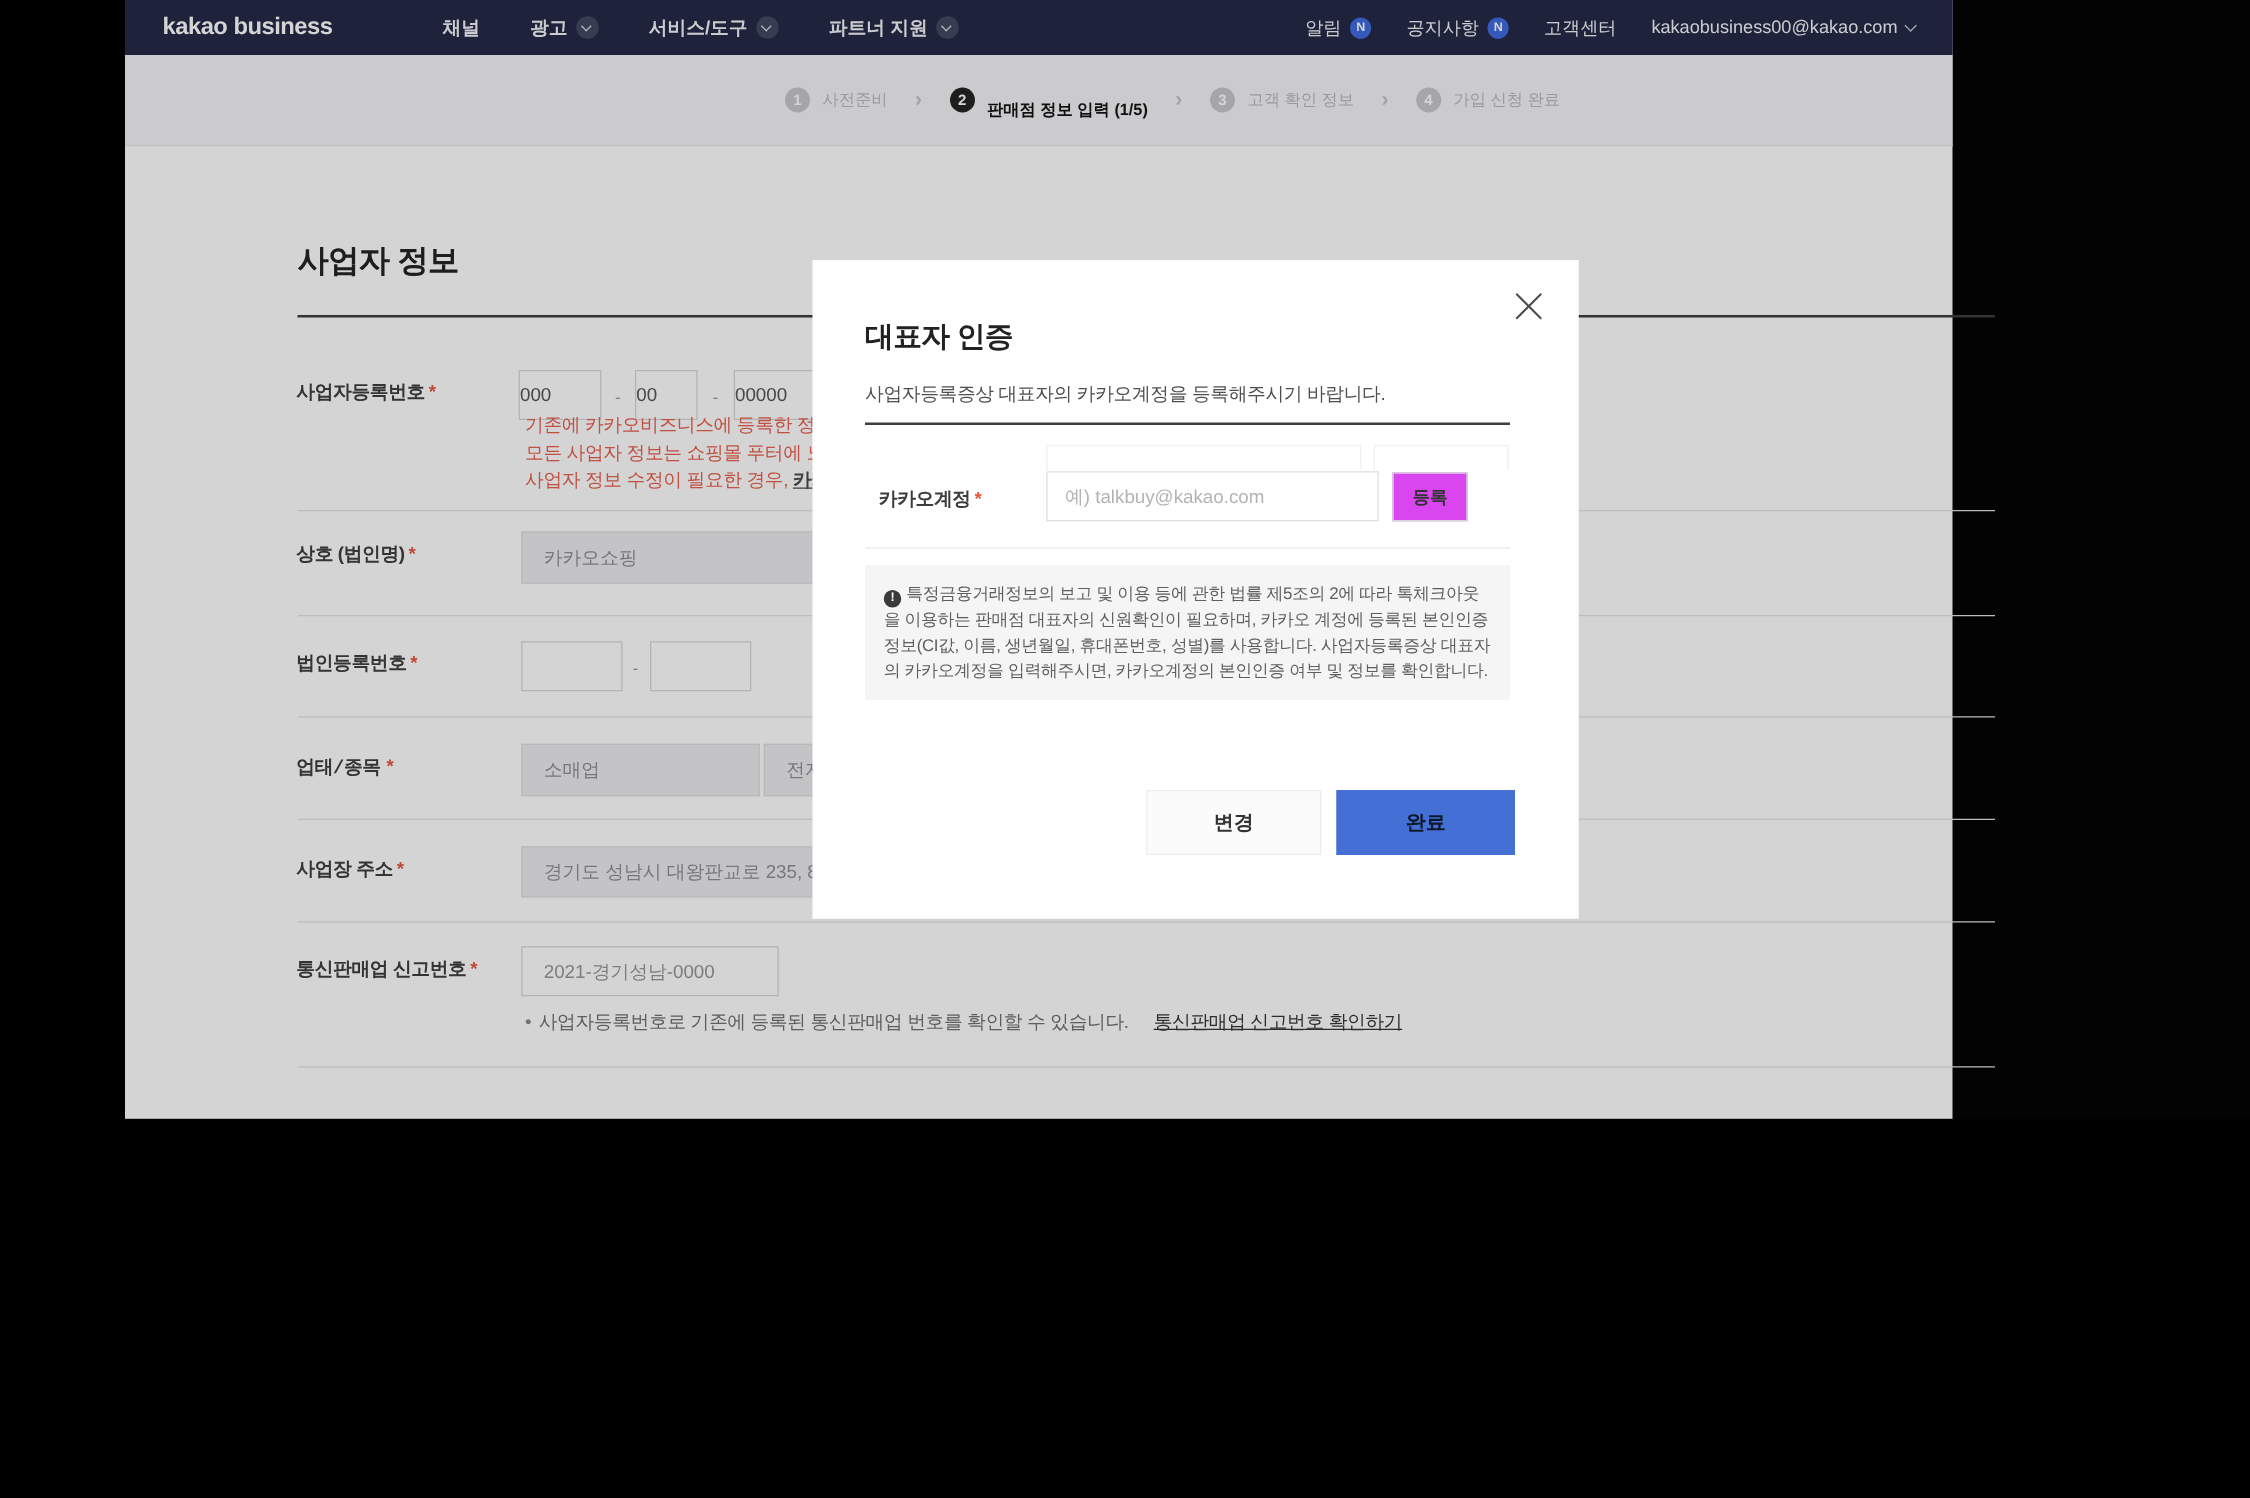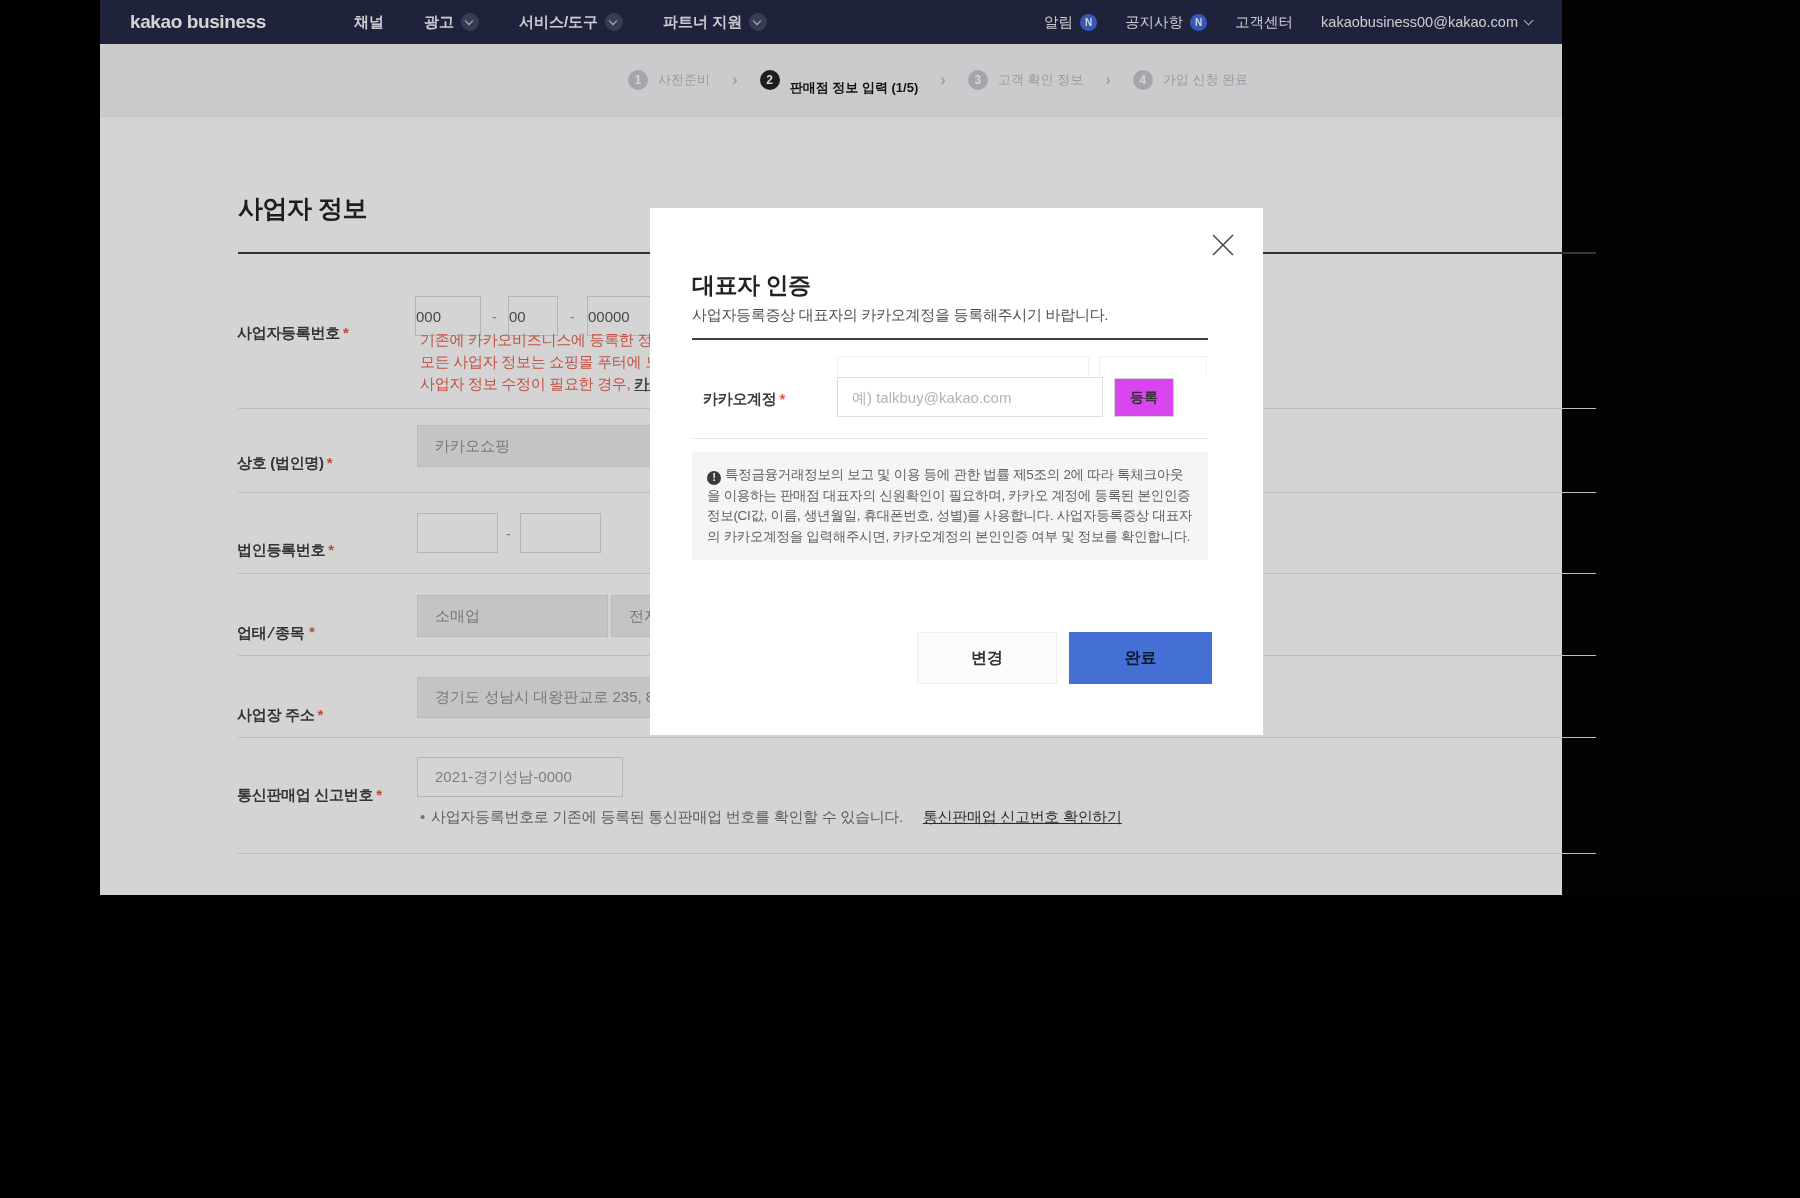--- a/index.html
+++ b/index.html
@@ -34,21 +34,21 @@
   .step.active .step-circle { background:#222; }
   .step.active .step-label { color:#111; font-weight:700;margin-top:16px; }
   .step-sep { color:#c3c3c7; font-size:17px; font-weight:600; }
 
   
   .page-title { position:absolute; left:138px; top:192px; font-size:25px; font-weight:700; color:#222; letter-spacing:-0.5px; }
   .hr-dark { position:absolute; left:138px; top:252px; width:1358px; height:2px; background:#3b3b3d; }
   .divider { position:absolute; left:138px; width:1358px; height:1px; background:#e3e3e5; }
   .d1{top:408px;} .d2{top:492px;} .d3{top:573px;} .d4{top:655px;} .d5{top:737px;} .d6{top:853px;}
 
-  .flabel { position:absolute; left:137px; font-size:15px; font-weight:600; color:#3c3c3e; letter-spacing:-0.3px; white-space:nowrap;margin-top:20px; }
+  .flabel { position:absolute; left:137px; font-size:15px; font-weight:600; color:#3c3c3e; letter-spacing:-0.3px; white-space:nowrap; }
   .req { color:#e8553f; margin-left:3px; font-weight:700; }
   .inbox { position:absolute; height:40px; border:1px solid #d8d8da; background:#fff; font-size:15px; color:#555;
            display:flex; align-items:center; justify-content:center; }
   .inbox.disabled { background:#ececee; border-color:#dededf; color:#8f8f92; justify-content:flex-start; padding-left:17px; }
   .dash { position:absolute; font-size:14px; color:#9a9a9c; }
 
   .warn-line { position:absolute; left:320px; font-size:15px; letter-spacing:-0.3px; color:var(--warn,#e8604c); white-space:nowrap; }
   .warn-link { color:#4a4a4c; text-decoration:underline; font-weight:600; cursor:pointer; }
 
   .note-line { position:absolute; left:320px; top:808px; font-size:15px; color:#6f6f72; letter-spacing:-0.3px; white-space:nowrap; }
@@ -57,21 +57,21 @@
 
   input { font-family:inherit; outline:none; }
   .inbox input { width:100%; height:100%; border:none; background:transparent; font-size:15px; color:#555; }
 
   
   #overlay { position:absolute; left:100px; top:0; width:1700px; height:895px; background:rgba(16,17,23,0.18); z-index:10; }
 
   
   #modal { position:absolute; left:650px; top:208px; width:613px; height:527px; background:#fff; z-index:20; }
   .m-close { position:absolute; left:557px; top:21px; width:32px; height:32px; cursor:pointer; }
-  .m-title { position:absolute; left:42px; top:46px; font-size:23px; font-weight:700; color:#222; letter-spacing:-0.5px;margin-top:16px; }
+  .m-title { position:absolute; left:42px; top:46px; font-size:23px; font-weight:700; color:#222; letter-spacing:-0.5px; }
   .m-desc { position:absolute; left:42px; top:98px; font-size:15px; color:#4f4f52; letter-spacing:-0.3px; }
   .m-hr-dark { position:absolute; left:42px; top:130px; width:516px; height:2px; background:#3f3f41; }
   .ghost { position:absolute; top:148px; height:20px; border:1px solid #f0f0f1; border-bottom:none; background:#fff; }
   .ghost1 { left:187px; width:252px; } .ghost2 { left:449px; width:108px; }
   .m-flabel { position:absolute; left:53px; top:182px; font-size:15px; font-weight:600; color:#3c3c3e; letter-spacing:-0.3px; }
   .m-input { position:absolute; left:187px; top:169px; width:266px; height:40px; border:1px solid #dedee0; padding:0 14px; font-size:15px; color:#444; }
   .m-input::placeholder { color:#b3b3b6; }
   .m-reg-btn { position:absolute; left:464px; top:170px; width:60px; height:39px; background:#d946ef; border:1px solid #d6d6d8;
                font-size:14px; color:#333; font-weight:600; cursor:pointer; font-family:inherit; }
   .m-hr-light { position:absolute; left:42px; top:230px; width:516px; height:1px; background:#e8e8e9; }

